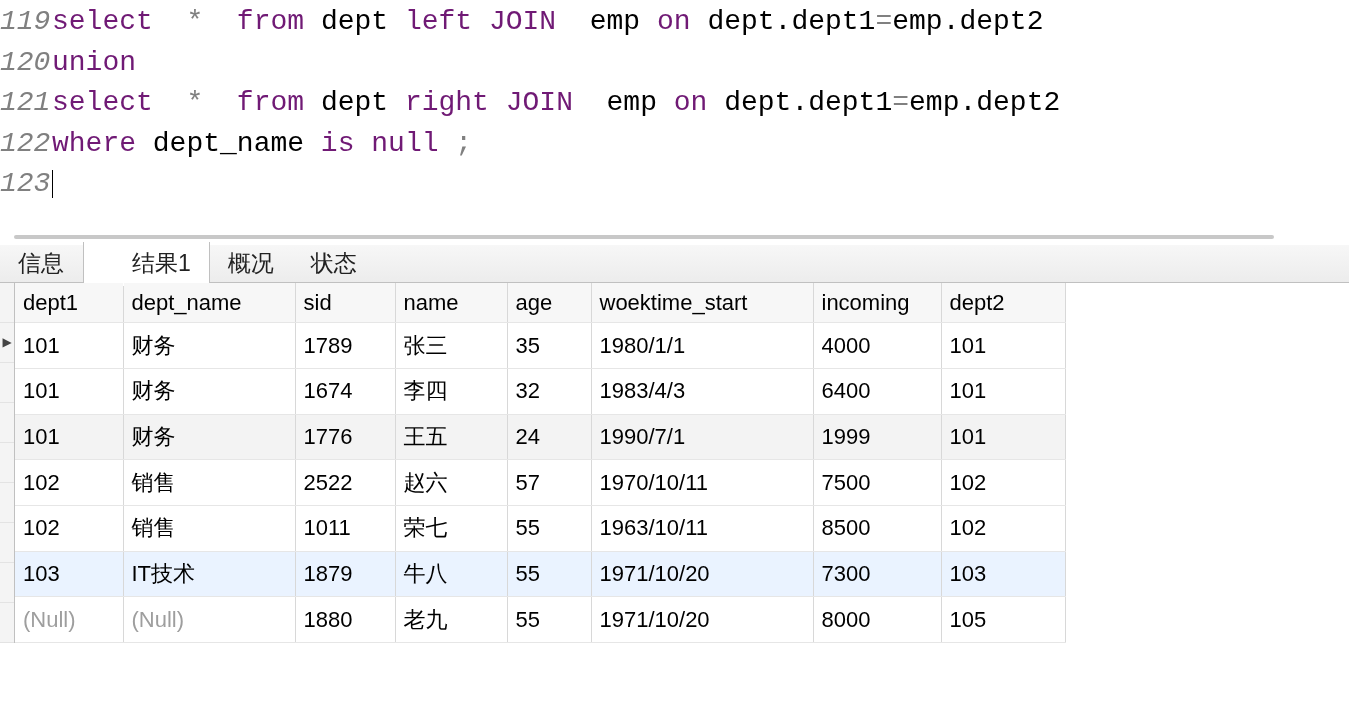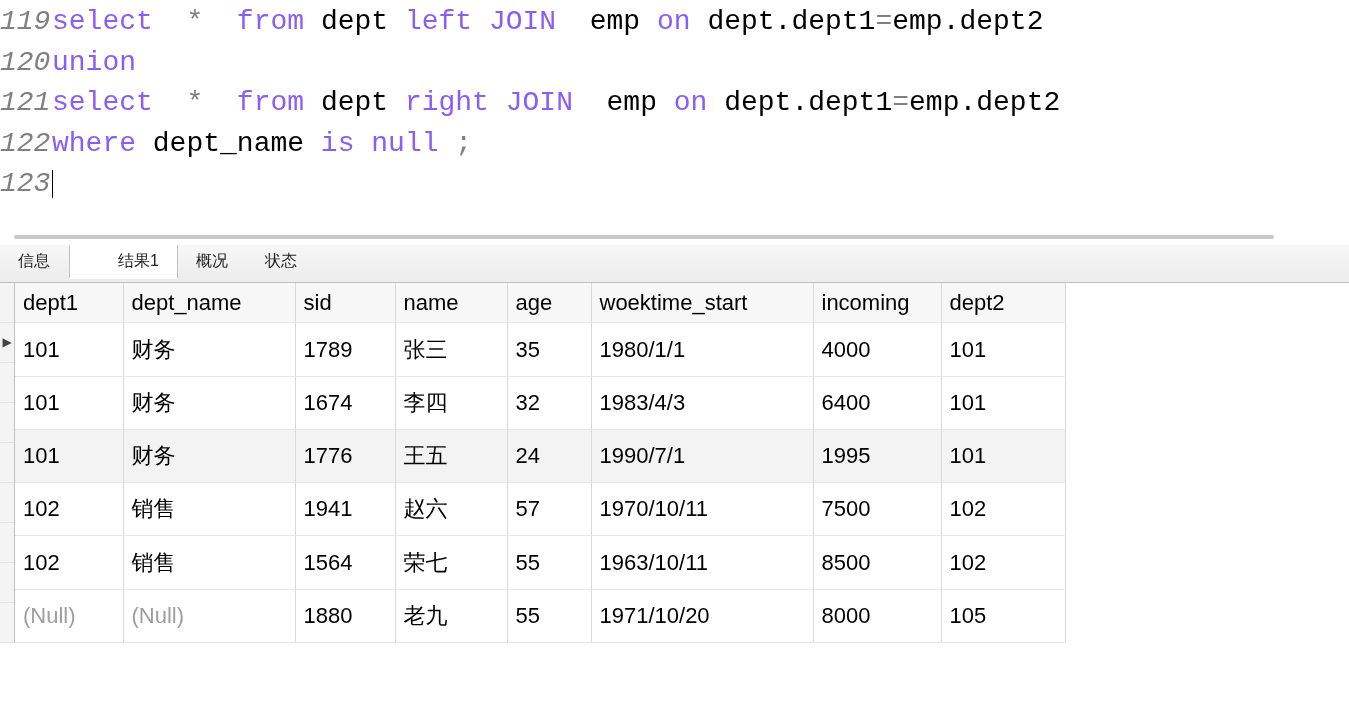--- a/index.html
+++ b/index.html
@@ -24,21 +24,21 @@
   .code-line { display: flex; }
   .gutter {
     width: 52px;
     text-align: right;
     color: #808080;
     padding-right: 6px;
     user-select: none;
     font-style: italic;
   }
   .code { flex: 1; color: #000; }
-  .kw    { color: #8b5cf6; }   
+  .kw    { color: #701a75; }   
   .star  { color: #808080; }
   .op    { color: #808080; }
 
   .cursor-line {
     display: inline-block;
     width: 1px;
     height: 28px;
     background: #000;
     vertical-align: middle;
   }
@@ -57,24 +57,24 @@
     width: 1260px;
     background: #c8c8c8;
     border-radius: 2px;
   }
 
   
   .tabbar {
     margin-top: 4px;
     height: 38px;
     display: flex;
-    align-items: flex-start;
+    align-items: center;
     border-bottom: 1px solid #c0c0c0;
     background: linear-gradient(#f7f7f7, #ececec);
-    font-size: 16px;
+    font-size: 23px;
   }
   .tab {
     padding: 6px 18px;
     display: flex;
     align-items: center;
     color: #222;
     cursor: pointer;
     border-right: 1px solid transparent;
   }
   .tab.active {
@@ -227,42 +227,52 @@
           <td class="num">6400</td>
           <td>101</td>
         </tr>
         <tr class="alt">
           <td>101</td>
           <td>财务</td>
           <td>1776</td>
           <td>王五</td>
           <td class="num">24</td>
           <td>1990/7/1</td>
-          <td class="num">1995</td>
+          <td class="num">1999</td>
           <td>101</td>
         </tr>
         <tr>
           <td>102</td>
           <td>销售</td>
-          <td>1941</td>
+          <td>2522</td>
           <td>赵六</td>
           <td class="num">57</td>
           <td>1970/10/11</td>
           <td class="num">7500</td>
           <td>102</td>
         </tr>
         <tr>
           <td>102</td>
           <td>销售</td>
-          <td>1564</td>
+          <td>1011</td>
           <td>荣七</td>
           <td class="num">55</td>
           <td>1963/10/11</td>
           <td class="num">8500</td>
           <td>102</td>
+        </tr>
+        <tr class="hilite">
+          <td>103</td>
+          <td>IT技术</td>
+          <td>1879</td>
+          <td>牛八</td>
+          <td class="num">55</td>
+          <td>1971/10/20</td>
+          <td class="num">7300</td>
+          <td>103</td>
         </tr>
         <tr>
           <td><span class="nullv">(Null)</span></td>
           <td><span class="nullv">(Null)</span></td>
           <td>1880</td>
           <td>老九</td>
           <td class="num">55</td>
           <td>1971/10/20</td>
           <td class="num">8000</td>
           <td>105</td>

